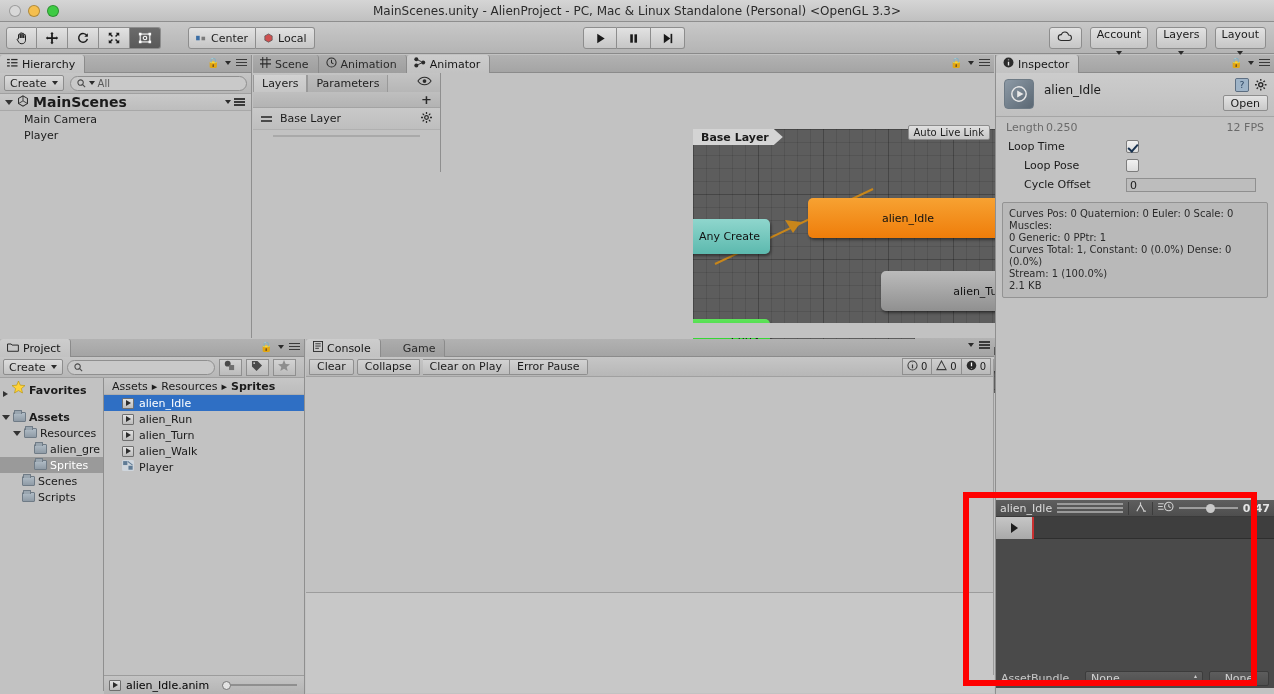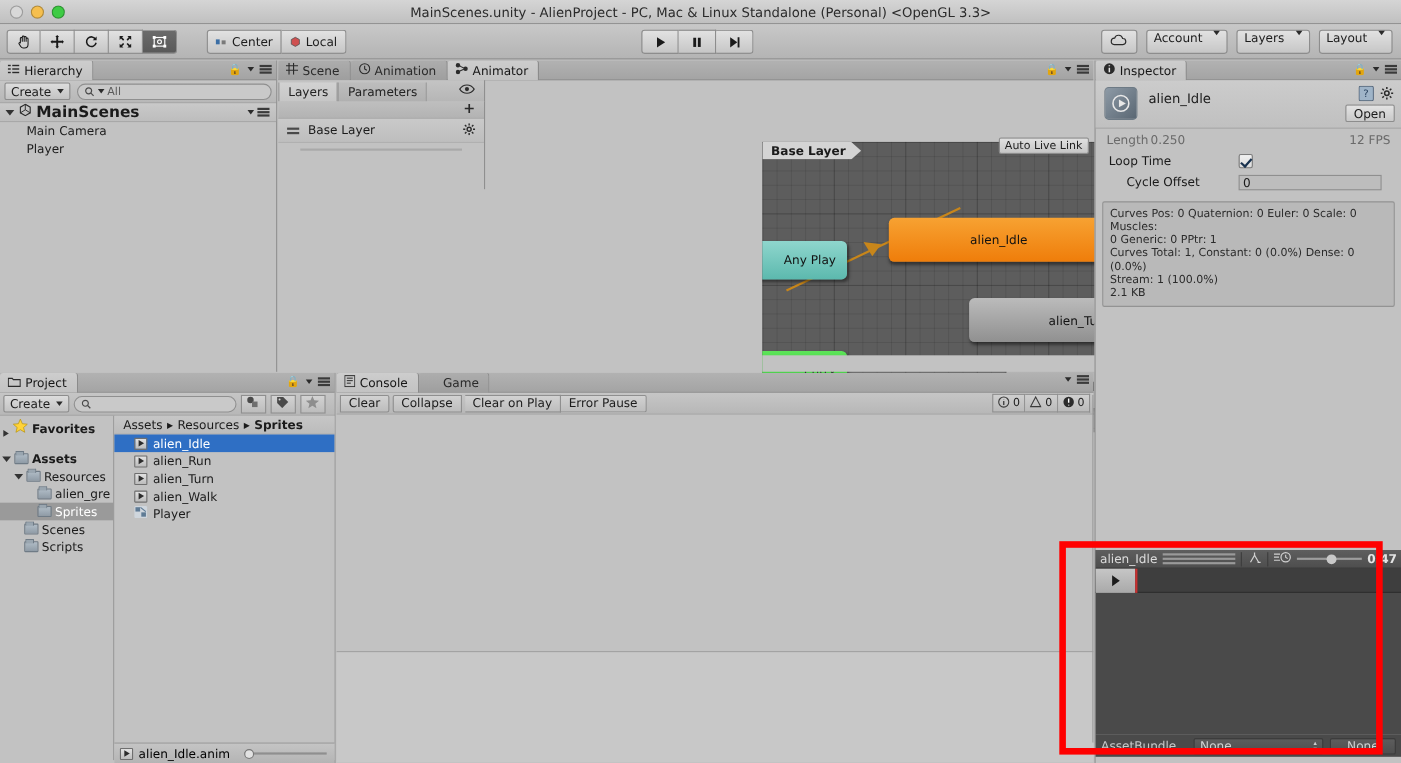--- a/index.html
+++ b/index.html
@@ -50,22 +50,22 @@
   .tbtn.wide { padding: 0 7px; gap: 4px; }
   .tbtn svg { display: block; }
 
   .playgrp { position: absolute; left: 583px; top: 5px; display: flex; }
   .playgrp .tbtn { min-width: 34px; }
 
   .rightgrp { position: absolute; right: 8px; top: 5px; display: flex; gap: 8px; }
   .dropbtn {
     background: linear-gradient(to bottom, #e2e2e2, #c6c6c6);
     border: 1px solid #8d8d8d; border-radius: 3px;
-    height: 22px; display: flex; align-items: flex-start;
-    padding: 0 6px; font-size: 11px; color: #1c1c1c; gap: 10px; cursor: default;
+    height: 22px; display: flex; align-items: center;
+    padding: 0 6px; font-size: 11px; color: #1c1c1c; gap: 10px; cursor: default; flex-direction: column;
   }
   .caret { width:0; height:0; border-left:3.5px solid transparent; border-right:3.5px solid transparent; border-top:4px solid #2b2b2b; }
   .cloudbtn {
     background: linear-gradient(to bottom, #e2e2e2, #c6c6c6);
     border: 1px solid #8d8d8d; border-radius: 3px;
     width: 33px; height: 22px; display:flex; align-items:center; justify-content:center;
   }
 
   
   .panel { position: absolute; background: #c2c2c2; }
@@ -520,21 +520,21 @@
       <div class="layer-underline"></div>
     </div>
 
     <div class="graph">
       <svg style="position:absolute; left:0; top:0; width:554px; height:264px;">
         <line x1="22" y1="135" x2="180" y2="60" stroke="#c8861a" stroke-width="2"></line>
         <polygon points="108,93 100,104 92,91" fill="#c8861a"></polygon>
       </svg>
 
       <div class="node teal" style="left:-58px; top:90px; width:135px; height:35px; justify-content:flex-end; padding-right:10px;">
-        <span>Any Play</span>
+        <span>Any Create</span>
       </div>
       <div class="node green" style="left:-58px; top:190px; width:135px; height:35px; justify-content:flex-end; padding-right:10px;">
         <span>Entry</span>
       </div>
       <div class="node orange" style="left:115px; top:69px; width:200px; height:40px;">
         <span>alien_Idle</span>
       </div>
       <div class="node grey" style="left:188px; top:142px; width:200px; height:40px;">
         <span>alien_Turn</span>
       </div>
@@ -818,20 +818,24 @@
 
     <div class="lengthrow">
       <span style="width:40px;">Length</span>
       <span>0.250</span>
       <span style="margin-left:auto;">12 FPS</span>
     </div>
 
     <div class="row" style="height:19px;">
       <span class="lbl">Loop Time</span>
       <span class="chk on"></span>
+    </div>
+    <div class="row" style="height:19px;">
+      <span class="lbl indent">Loop Pose</span>
+      <span class="chk"></span>
     </div>
     <div class="row" style="height:19px;">
       <span class="lbl indent">Cycle Offset</span>
       <span class="numfield" style="margin-right:6px;">0</span>
     </div>
 
     <div class="curvesbox">
       <div>Curves Pos: 0 Quaternion: 0 Euler: 0 Scale: 0 Muscles:</div>
       <div>0 Generic: 0 PPtr: 1</div>
       <div>Curves Total: 1, Constant: 0 (0.0%) Dense: 0 (0.0%)</div>

